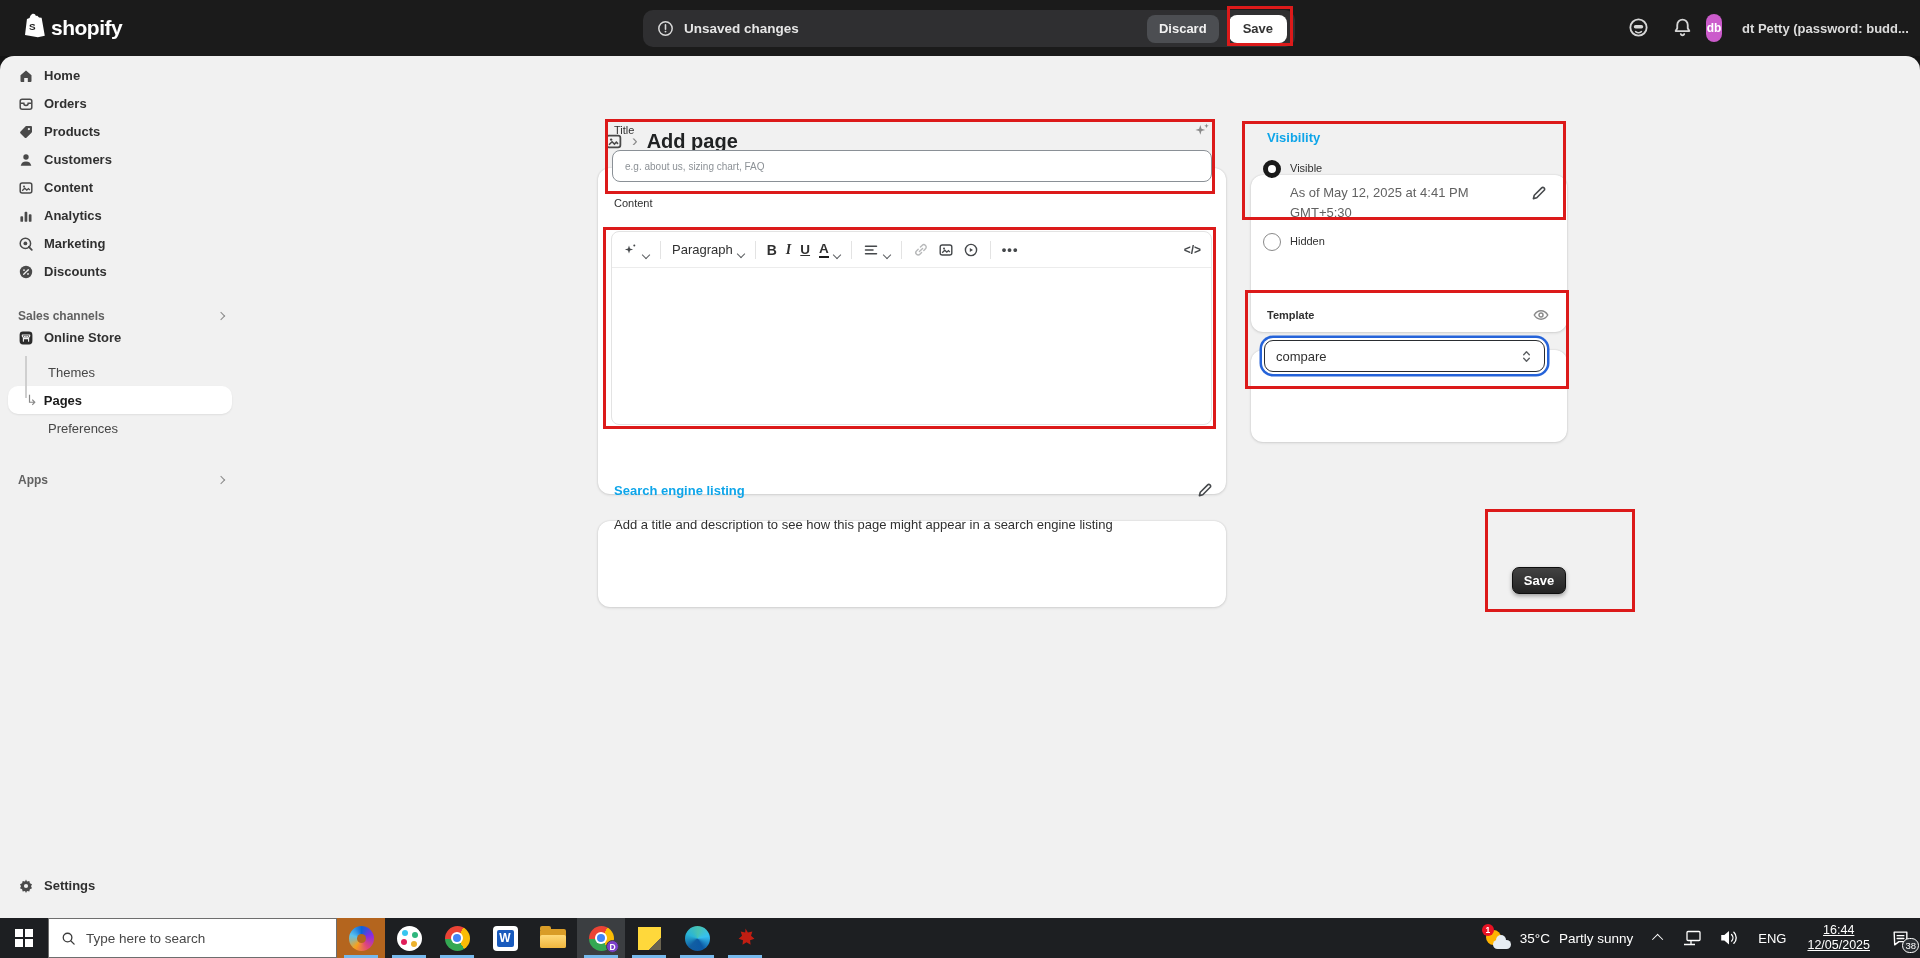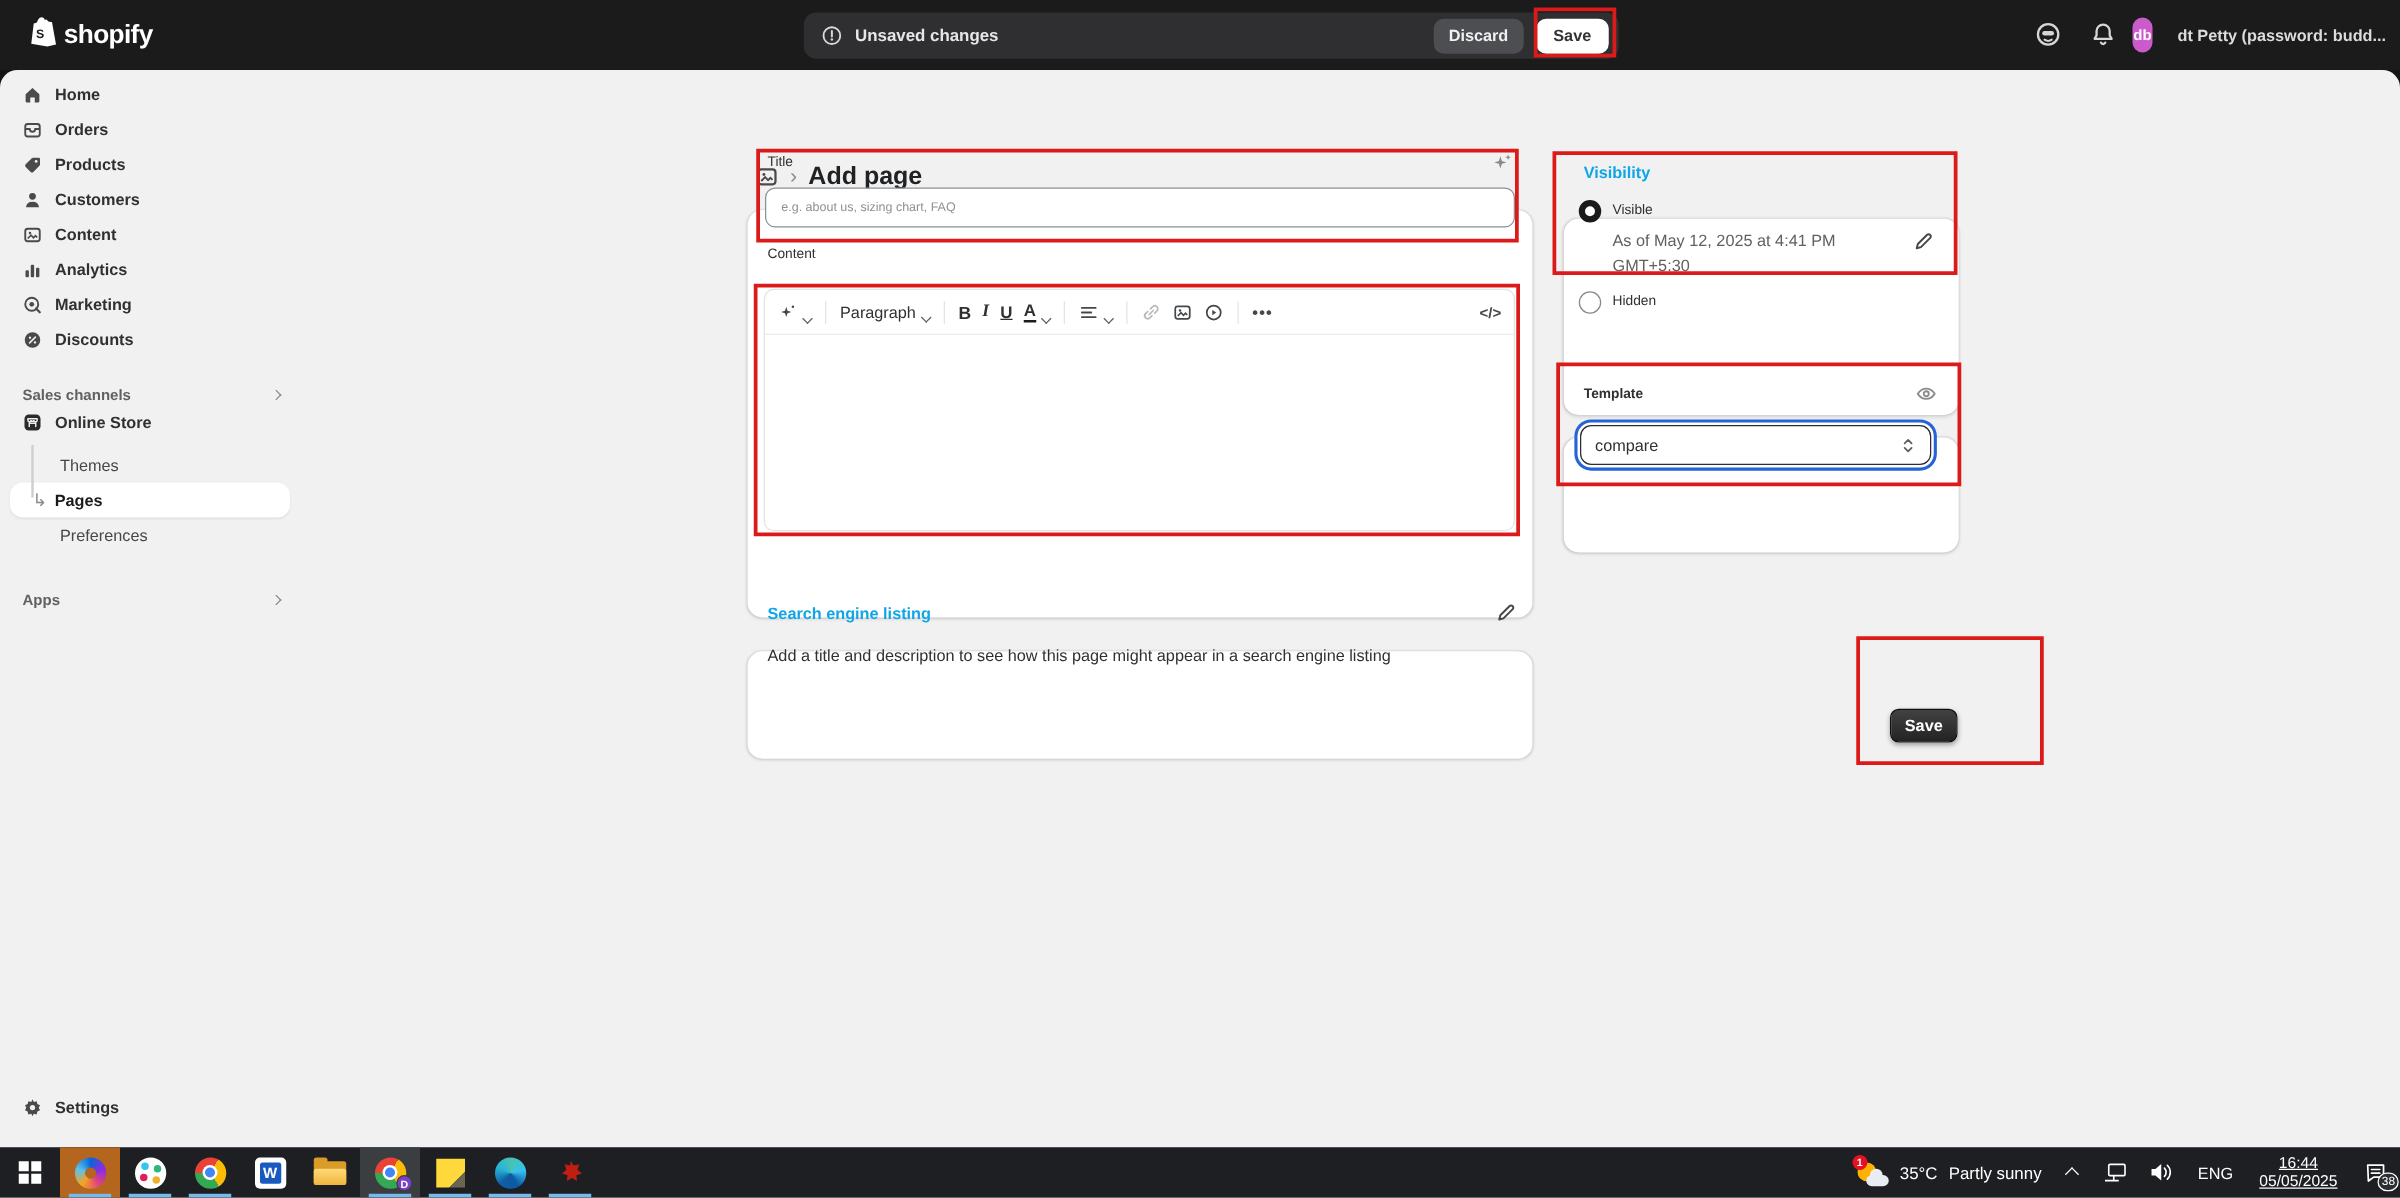--- a/index.html
+++ b/index.html
@@ -435,20 +435,27 @@
 
 <div class="taskbar">
   <div class="start">
     <span class="win-logo">
         <span></span>
         <span></span>
         <span></span>
         <span></span>
       </span>
   </div>
+  <div class="tb-search">
+    <svg viewBox="0 0 16 16" fill="none">
+        <circle cx="7" cy="7" r="4.6" stroke="currentColor" stroke-width="1.4"></circle>
+        <path d="M10.6 10.6L14 14" stroke="currentColor" stroke-width="1.4" stroke-linecap="round"></path>
+      </svg>
+    <span>Type here to search</span>
+  </div>
 
   <div class="tile" id="tile-copilot">
     <span class="copilot-ic">
         <i></i>
       </span>
     <span class="ind"></span>
   </div>
   <div class="tile">
     <span class="slack-ic">
       <i style="left:5px;top:4px;background:#36c5f0;"></i>
@@ -520,21 +527,21 @@
     </span>
     <span class="tray-ic">
       <svg viewBox="0 0 18 14" fill="none">
           <path d="M2 4.6h2.8L9 1v12L4.8 9.4H2z" fill="#fff"></path>
           <path d="M11.3 4a4.3 4.3 0 0 1 0 6M13.4 2a7 7 0 0 1 0 10" stroke="#fff" stroke-width="1.2" stroke-linecap="round"></path>
         </svg>
     </span>
     <span class="lang">ENG</span>
     <div class="clock">
       <div>16:44</div>
-      <div>05/05/2025</div>
+      <div>12/05/2025</div>
     </div>
     <div class="notif">
       <svg width="19" height="19" viewBox="0 0 18 18" fill="none">
           <path d="M3 3h12v9H7.5L3.5 15z" stroke="#fff" stroke-width="1.3" stroke-linejoin="round"></path>
           <path d="M5.8 6.3h6.4M5.8 9h6.4" stroke="#fff" stroke-width="1.2" stroke-linecap="round"></path>
         </svg>
       <span class="nbadge">38</span>
     </div>
   </div>
 </div>

